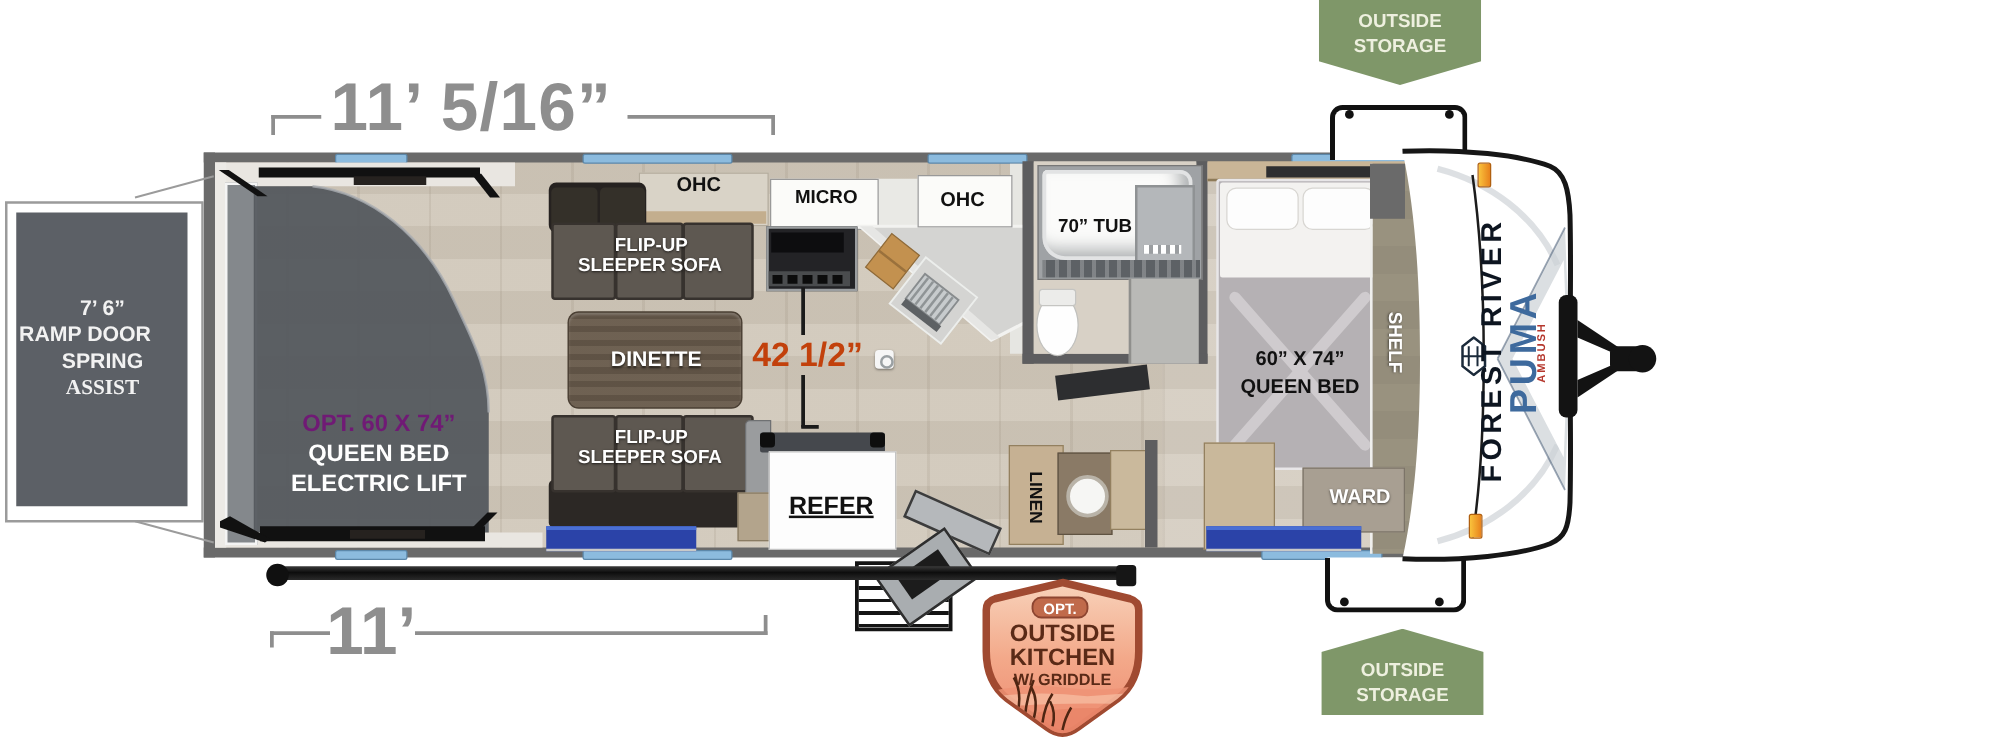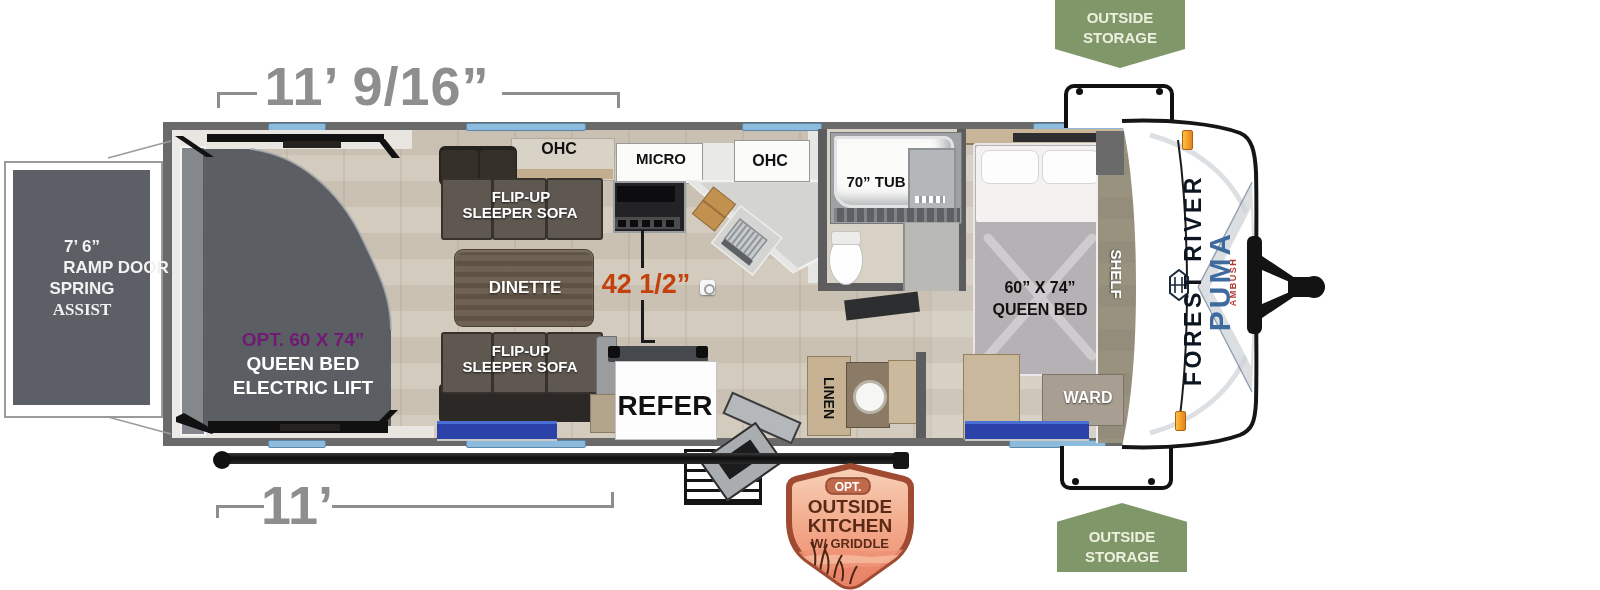--- a/index.html
+++ b/index.html
@@ -9,21 +9,21 @@
   .lbl{position:absolute;font-weight:bold;white-space:nowrap;transform:translate(-50%,-50%);}
   .win{position:absolute;background:#8cbbde;border:1px solid #5c88aa;border-radius:2px;}
 </style>
 </head>
 <body>
 
 <div class="abs" style="left:217px;top:92px;width:40px;height:3px;background:#8e8e8e;"></div>
 <div class="abs" style="left:217px;top:92px;width:3px;height:16px;background:#8e8e8e;"></div>
 <div class="abs" style="left:502px;top:92px;width:118px;height:3px;background:#8e8e8e;"></div>
 <div class="abs" style="left:617px;top:92px;width:3px;height:16px;background:#8e8e8e;"></div>
-<div class="lbl" style="left:377px;top:86px;font-size:54px;color:#8e8e8e;letter-spacing:1px;">11’ 9/16”</div>
+<div class="lbl" style="left:377px;top:86px;font-size:54px;color:#8e8e8e;letter-spacing:1px;">11’ 5/16”</div>
 
 <div class="abs" style="left:216px;top:505px;width:3px;height:13px;background:#8e8e8e;"></div>
 <div class="abs" style="left:216px;top:505px;width:48px;height:3px;background:#8e8e8e;"></div>
 <div class="abs" style="left:332px;top:505px;width:282px;height:3px;background:#8e8e8e;"></div>
 <div class="abs" style="left:611px;top:492px;width:3px;height:16px;background:#8e8e8e;"></div>
 <div class="lbl" style="left:297px;top:505px;font-size:54px;color:#8e8e8e;">11’</div>
 
 <div class="abs" style="left:172px;top:129px;width:952px;height:310px;
   background:
     repeating-linear-gradient(90deg, rgba(110,95,75,0.10) 0 2px, transparent 2px 57px),
@@ -52,21 +52,21 @@
 
 <div class="win" style="left:268px;top:440px;width:56px;height:6px;"></div>
 
 <div class="win" style="left:466px;top:440px;width:118px;height:6px;"></div>
 
 <div class="win" style="left:1009px;top:440px;width:95px;height:6px;"></div>
 
 <div class="abs" style="left:4px;top:161px;width:155px;height:253px;background:#fff;border:2px solid #9b9b9b;"></div>
 <div class="abs" style="left:13px;top:170px;width:137px;height:235px;background:#5c6066;"></div>
 <div class="lbl" style="left:82px;top:247px;font-size:17px;color:#f2f2f2;">7’ 6”</div>
-<div class="lbl" style="left:68px;top:268px;font-size:17px;color:#f2f2f2;margin-left:48px;">RAMP DOOR</div>
+<div class="lbl" style="left:68px;top:268px;font-size:17px;color:#f2f2f2;">RAMP DOOR</div>
 <div class="lbl" style="left:82px;top:289px;font-size:17px;color:#f2f2f2;">SPRING</div>
 <div class="lbl" style="left:82px;top:310px;font-size:17px;color:#f2f2f2;font-family:Liberation Serif, serif;">ASSIST</div>
 
 <svg class="abs" style="left:0;top:0;width:1600px;height:590px;pointer-events:none;" viewBox="0 0 1600 590">
   <line x1="108" y1="158" x2="171" y2="141" stroke="#9b9b9b" stroke-width="1.5"></line>
   <line x1="108" y1="417" x2="171" y2="434" stroke="#9b9b9b" stroke-width="1.5"></line>
 </svg>
 
 <div class="abs" style="left:172px;top:130px;width:240px;height:19px;background:#e9e6e1;"></div>
 <div class="abs" style="left:172px;top:426px;width:262px;height:12px;background:#e9e6e1;"></div>
@@ -174,21 +174,21 @@
 <div class="abs" style="left:641px;top:340px;width:14px;height:2.5px;background:#1a1a1a;"></div>
 <div class="lbl" style="left:646px;top:284px;font-size:27px;color:#c2410c;">42 1/2”</div>
 
 <div class="abs" style="left:700px;top:280px;width:15px;height:15px;background:#f6f6f6;border-radius:3px;box-shadow:0 1px 2px rgba(0,0,0,.4);"></div>
 <div class="abs" style="left:704px;top:284px;width:7px;height:7px;border:2px solid #9aa0a3;border-radius:50%;"></div>
 
 <div class="abs" style="left:608px;top:346px;width:100px;height:16px;background:#45484d;border-radius:2px;"></div>
 <div class="abs" style="left:608px;top:346px;width:12px;height:12px;background:#0e0e0e;border-radius:3px;"></div>
 <div class="abs" style="left:696px;top:346px;width:12px;height:12px;background:#0e0e0e;border-radius:3px;"></div>
 <div class="abs" style="left:615px;top:361px;width:100px;height:77px;background:#fdfdfd;border:1px solid #c4c4c4;"></div>
-<div class="lbl" style="left:665px;top:406px;font-size:28px;color:#111;">REFER</div>
+<div class="lbl" style="left:665px;top:406px;font-size:20px;color:#111;text-decoration:underline;">REFER</div>
 
 <div class="abs" style="left:724px;top:406px;width:72px;height:20px;background:#b5b8bb;border:2px solid #3c3c3c;transform:rotate(24deg);"></div>
 
 <div class="abs" style="left:818px;top:129px;width:9px;height:162px;background:#5d5d5f;"></div>
 
 <div class="abs" style="left:957px;top:129px;width:9px;height:162px;background:#5d5d5f;"></div>
 
 <div class="abs" style="left:818px;top:283px;width:148px;height:8px;background:#5d5d5f;"></div>
 
 <div class="abs" style="left:827px;top:129px;width:130px;height:154px;background:#d8d1c6;"></div>

